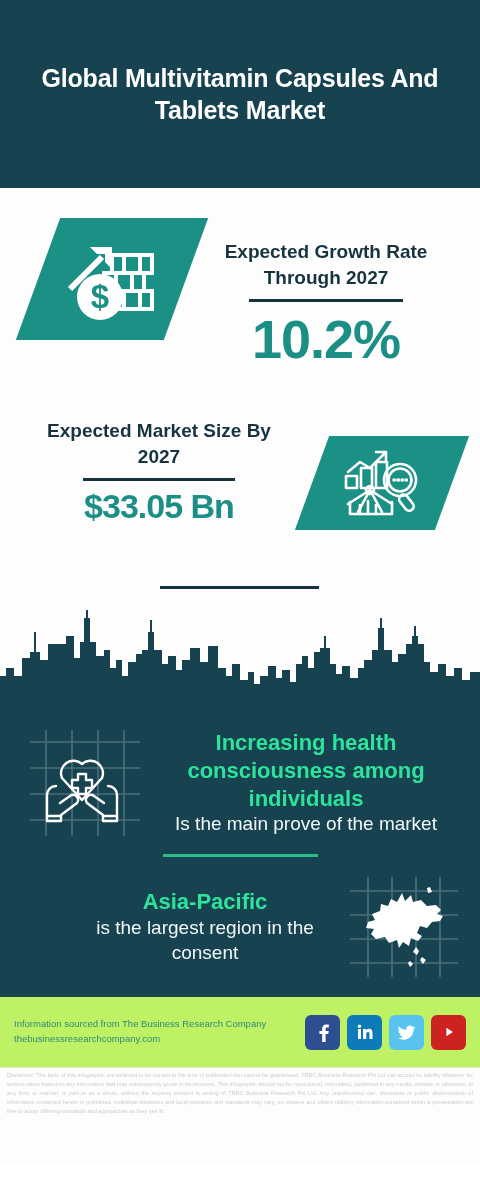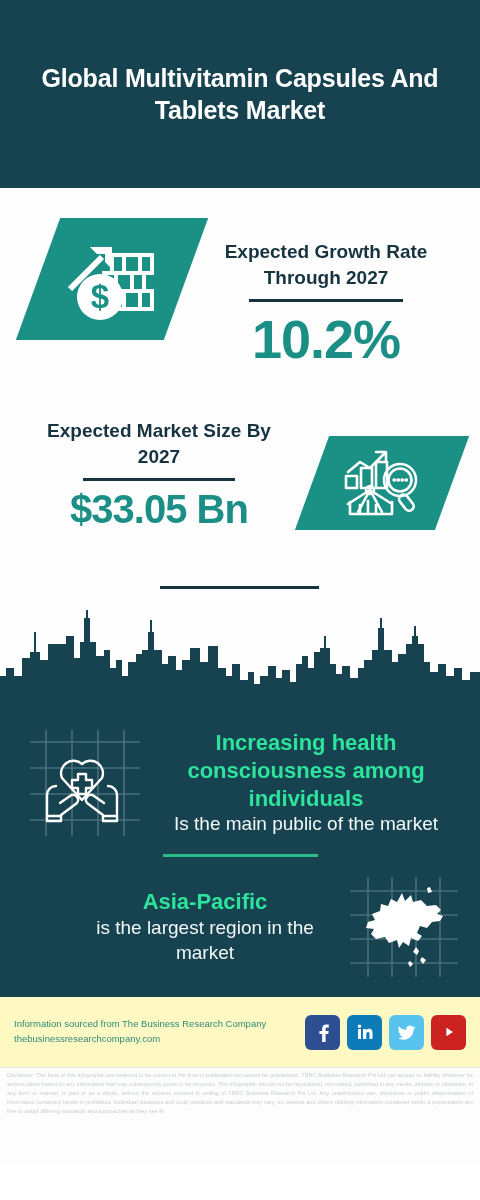--- a/index.html
+++ b/index.html
@@ -57,21 +57,21 @@
 
   .msg { flex: 1; text-align: center; }
   .msg-hi {
     color: #2de39c; font-size: 22px; font-weight: bold; line-height: 1.26;
   }
   .msg-lo { color: #f2f7f7; font-size: 19px; line-height: 1.30; }
   .green-rule { width: 155px; height: 3px; background: #2bbd86; margin: 12px auto 0; }
 
   
   .footer {
-    height: 70px; background: #fef9c3;
+    height: 70px; background: #bef264;
     display: flex; align-items: center; padding: 0 14px; gap: 11px;
   }
   .src { flex: 1; color: #2f8a78; font-size: 9.5px; line-height: 1.55; }
   .socials { display: flex; gap: 7px; }
   .sico {
     width: 35px; height: 35px; border-radius: 6px;
     display: flex; align-items: center; justify-content: center;
   }
   .disclaimer {
     padding: 3px 7px 0 7px;
@@ -109,21 +109,21 @@
 
     <div class="stat-block" style="left:196px; top:30px; width:260px;margin-top:21px;">
       <div class="stat-label">Expected Growth Rate Through 2027</div>
       <div class="rule" style="width:154px;"></div>
       <div class="stat-value" style="font-size:54px;">10.2%</div>
     </div>
 
     <div class="stat-block" style="left:30px; top:230px; width:258px;">
       <div class="stat-label">Expected Market Size By 2027</div>
       <div class="rule" style="width:152px;"></div>
-      <div class="stat-value" style="font-size:40px;">$33.05 Bn</div>
+      <div class="stat-value" style="font-size:34px;">$33.05 Bn</div>
     </div>
 
     <div class="para" style="left:312px; top:248px; width:140px; height:94px;">
       <div class="glyph">
         <svg width="84" height="74" viewBox="0 0 84 74" fill="none" stroke="#fff" stroke-width="2.6" stroke-linecap="round" stroke-linejoin="round">
           <path d="M8 26 L20 16 L30 22 L44 8"></path>
           <path d="M36 6 L46 6 L46 16"></path>
           <rect x="6" y="30" width="11" height="12"></rect>
           <rect x="21" y="22" width="11" height="20"></rect>
           <rect x="36" y="16" width="11" height="26"></rect>
@@ -167,30 +167,30 @@
               <path d="M66 76 L46 54 a12.5 12.5 0 0 1 20 -14 a12.5 12.5 0 0 1 20 14 Z"></path>
               <path d="M62 50 h8 v6 h6 v8 h-6 v6 h-8 v-6 h-6 v-8 h6 z"></path>
               <path d="M40 62 a9 9 0 0 0 -9 9 v26 h14 v-6 l16 -12 a5 5 0 0 0 -7 -7 l-10 7"></path>
               <path d="M92 62 a9 9 0 0 1 9 9 v26 H87 v-6 L71 79 a5 5 0 0 1 7 -7 l10 7"></path>
               <path d="M31 92 h14 M87 92 h14"></path>
             </g>
           </svg>
         </div>
         <div class="msg">
           <div class="msg-hi">Increasing health consciousness among individuals</div>
-          <div class="msg-lo">Is the main public of the market</div>
+          <div class="msg-lo">Is the main prove of the market</div>
         </div>
       </div>
 
       <div class="green-rule"></div>
 
       <div class="row region-row">
         <div class="msg" style="padding-left:10px;">
           <div class="msg-hi">Asia-Pacific</div>
-          <div class="msg-lo">is the largest region in the market</div>
+          <div class="msg-lo">is the largest region in the consent</div>
         </div>
         <div class="icon-box" style="width:120px;height:112px;">
           <svg viewBox="0 0 120 112" fill="none">
             <g stroke="#4a6f7c" stroke-width="1.6">
               <path d="M6 20 H114 M6 44 H114 M6 68 H114 M6 92 H114"></path>
               <path d="M24 6 V106 M48 6 V106 M72 6 V106 M96 6 V106"></path>
             </g>
             <path fill="#ffffff" d="M58 22 l3 8 l6 -6 l2 7 l8 -2 l6 6 l9 -1 l5 5 l-4 4 l6 2 l-3 5
               l-8 1 l-5 6 l-7 -2 l-3 7 l5 3 l-4 5 l-7 -3 l-2 8 l-6 -4 l-4 6 l-2 -8 l-8 3 l-4 -6
               l-9 2 l-5 -5 l3 -5 l-8 -1 l2 -6 l7 -2 l-3 -6 l8 -3 l1 -7 l7 2 l3 -7 l6 3 Z"></path>

